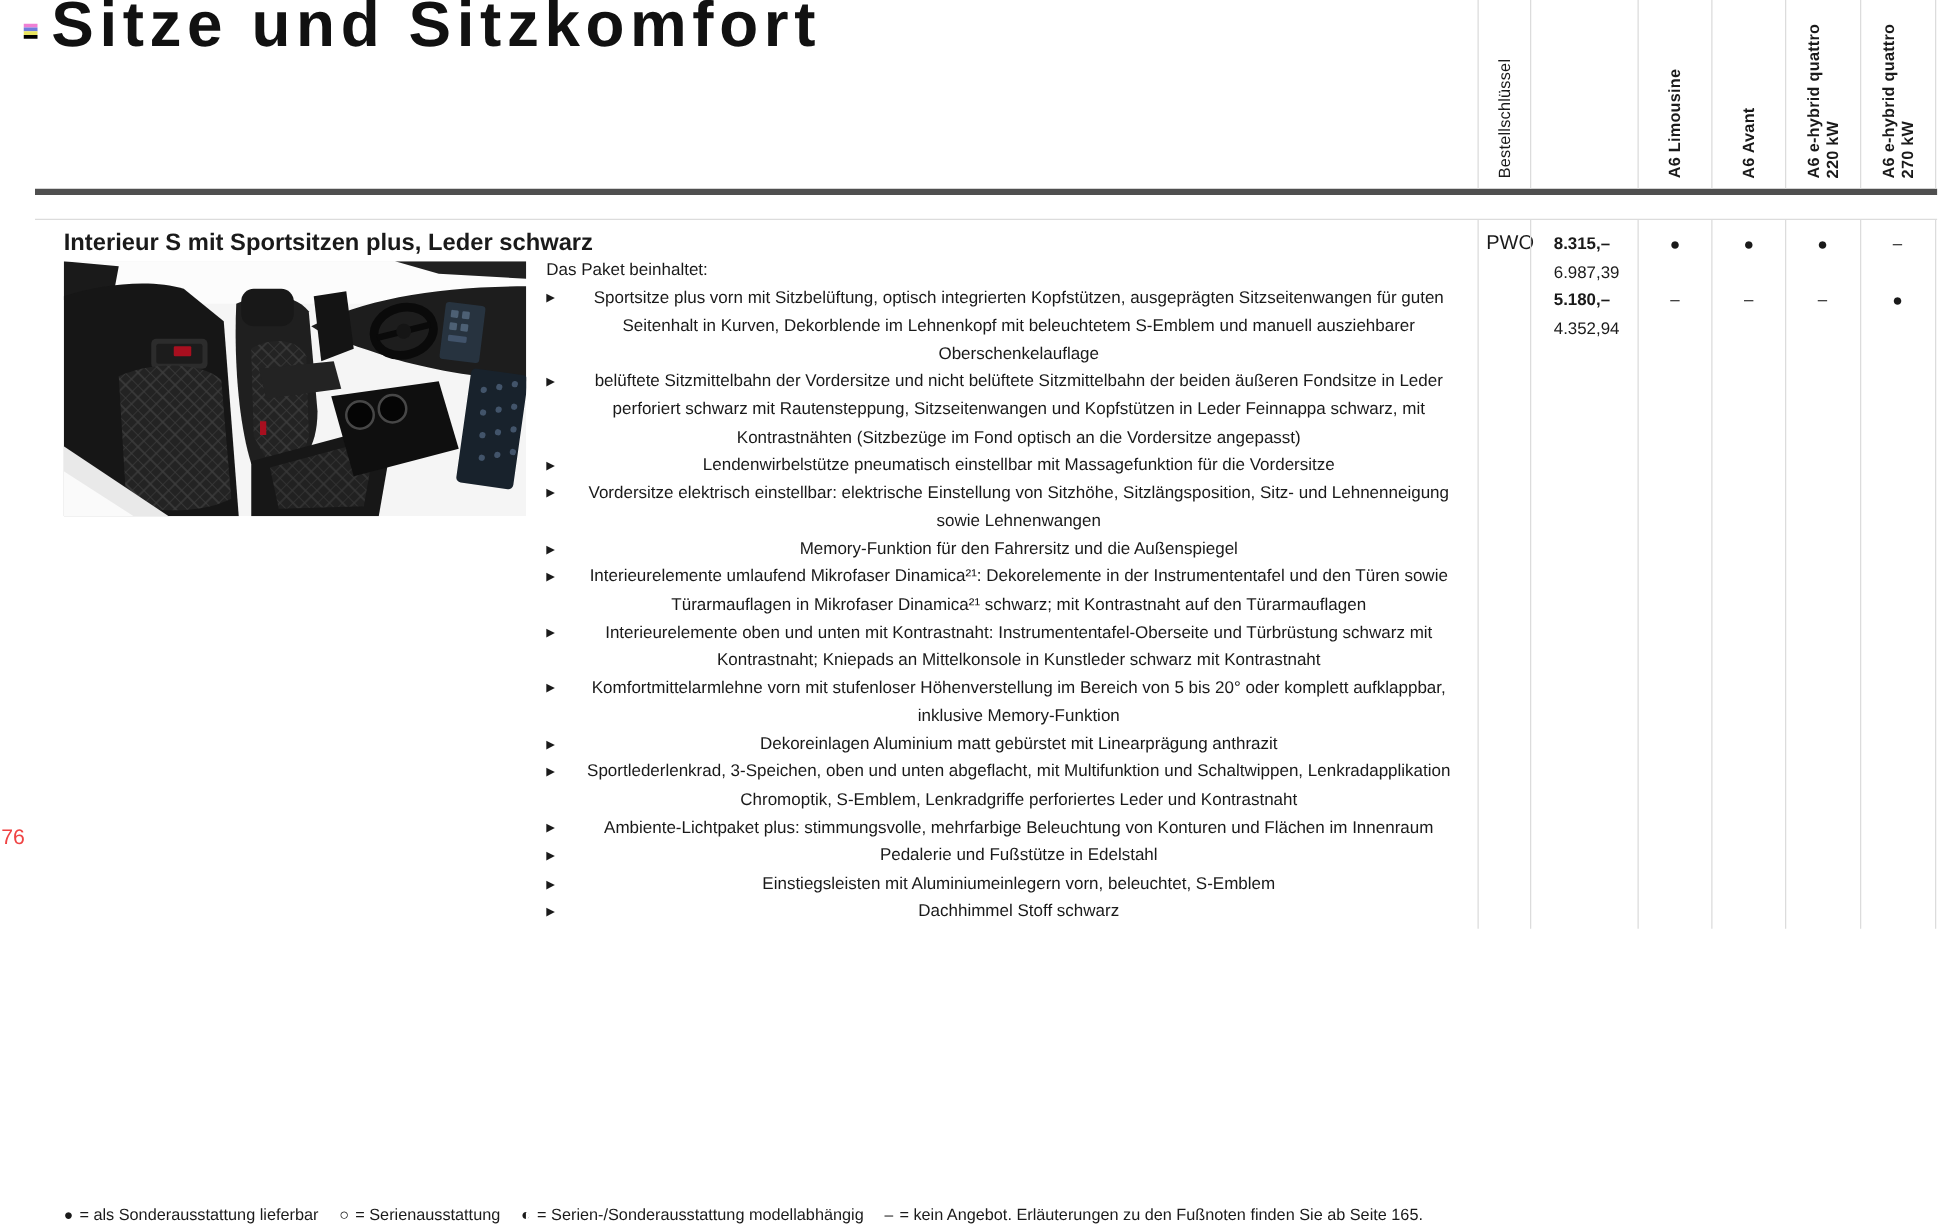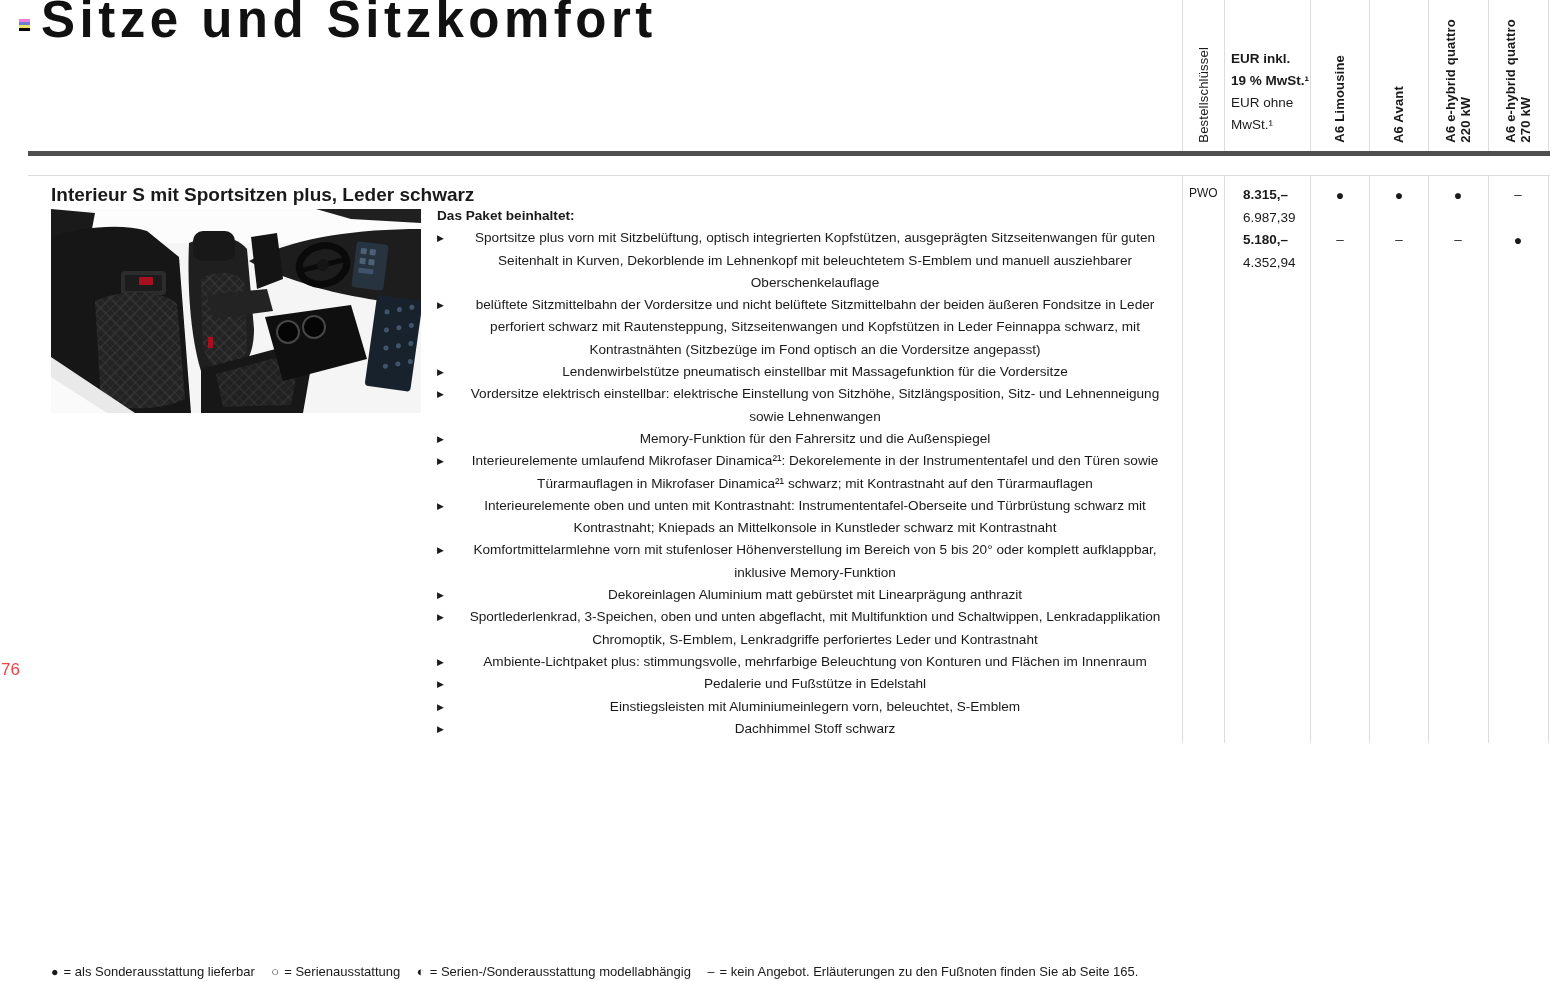--- a/index.html
+++ b/index.html
@@ -29,27 +29,27 @@
     white-space:pre-line;font-size:13px;line-height:15px;letter-spacing:.2px;
   }
   .vtext.bold{font-weight:700;}
   
   .price-hdr{position:absolute;left:1231px;top:48px;font-size:13.5px;line-height:22px;}
   .price-hdr .b{font-weight:700;}
   
   .row-title{position:absolute;left:51px;top:184px;font-size:19px;font-weight:700;}
   .photo{position:absolute;left:51px;top:209px;width:370px;height:204px;}
   .content{position:absolute;left:437px;top:205px;width:737px;font-size:13.6px;line-height:22.3px;}
-  .content .intro{margin:0;font-weight:bold;}
+  .content .intro{margin:0;}
   .bullets{list-style:none;margin:0;padding:0;}
   .bullets li{display:flex;}
   .bullets .mk{flex:0 0 19px;width:19px;font-size:9px;line-height:22.3px;}
   .bullets .bt{flex:1;text-align:center;}
   
-  .order-code{position:absolute;left:1189px;top:186px;font-size:12px;}
+  .order-code{position:absolute;left:1189px;top:186px;font-size:16px;}
   .prices{position:absolute;left:1243px;top:184px;font-size:13.5px;line-height:22.5px;}
   .prices .b{font-weight:700;}
   
   .avail{position:absolute;transform:translateX(-50%);font-size:14px;line-height:18px;}
   .avail.dash{font-size:13.5px;}
   
   .page-num{position:absolute;left:1px;top:660px;font-size:17px;color:#ef4444;}
   
   .footer{position:absolute;left:51px;top:964px;font-size:13px;white-space:nowrap;}
   .footer .item{margin-right:13px;}
@@ -65,26 +65,20 @@
       <div style="background: rgb(239, 127, 212);"></div>
       <div style="background: rgb(111, 124, 220);"></div>
       <div style="background: rgb(233, 229, 95);"></div>
       <div style="background: rgb(0, 0, 0);"></div>
     </div>
 
   <h1 class="title">Sitze und Sitzkomfort</h1>
 
   <div class="hdr-rot" style="left:1182px;width:42px;">
     <span class="vtext">Bestellschlüssel</span>
-  </div>
-  <div class="price-hdr">
-    <div class="b">EUR inkl.</div>
-    <div class="b">19 % MwSt.¹</div>
-    <div>EUR ohne</div>
-    <div>MwSt.¹</div>
   </div>
   <div class="hdr-rot" style="left:1310px;width:59px;">
     <span class="vtext bold">A6 Limousine</span>
   </div>
   <div class="hdr-rot" style="left:1369px;width:59px;">
     <span class="vtext bold">A6 Avant</span>
   </div>
   <div class="hdr-rot" style="left:1428px;width:60px;">
     <span class="vtext bold">A6 e-hybrid quattro
 220 kW</span>

